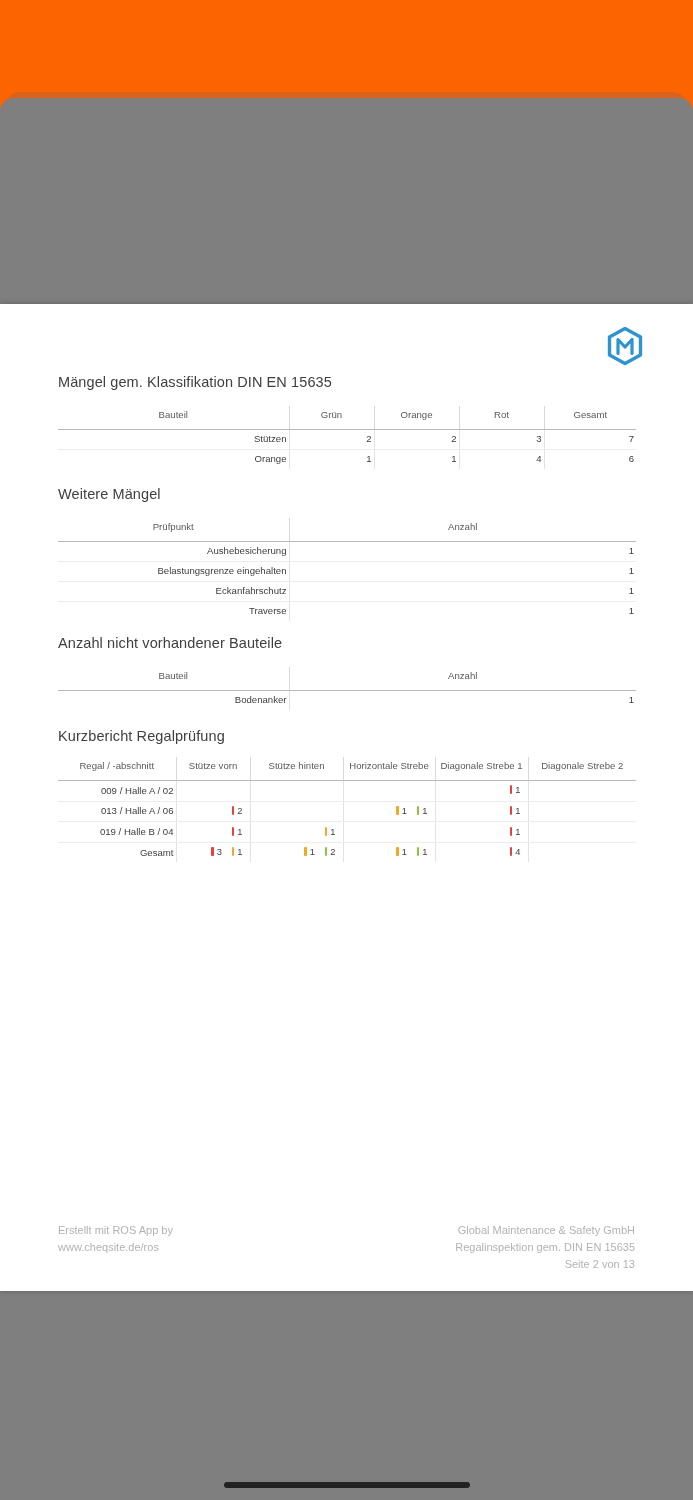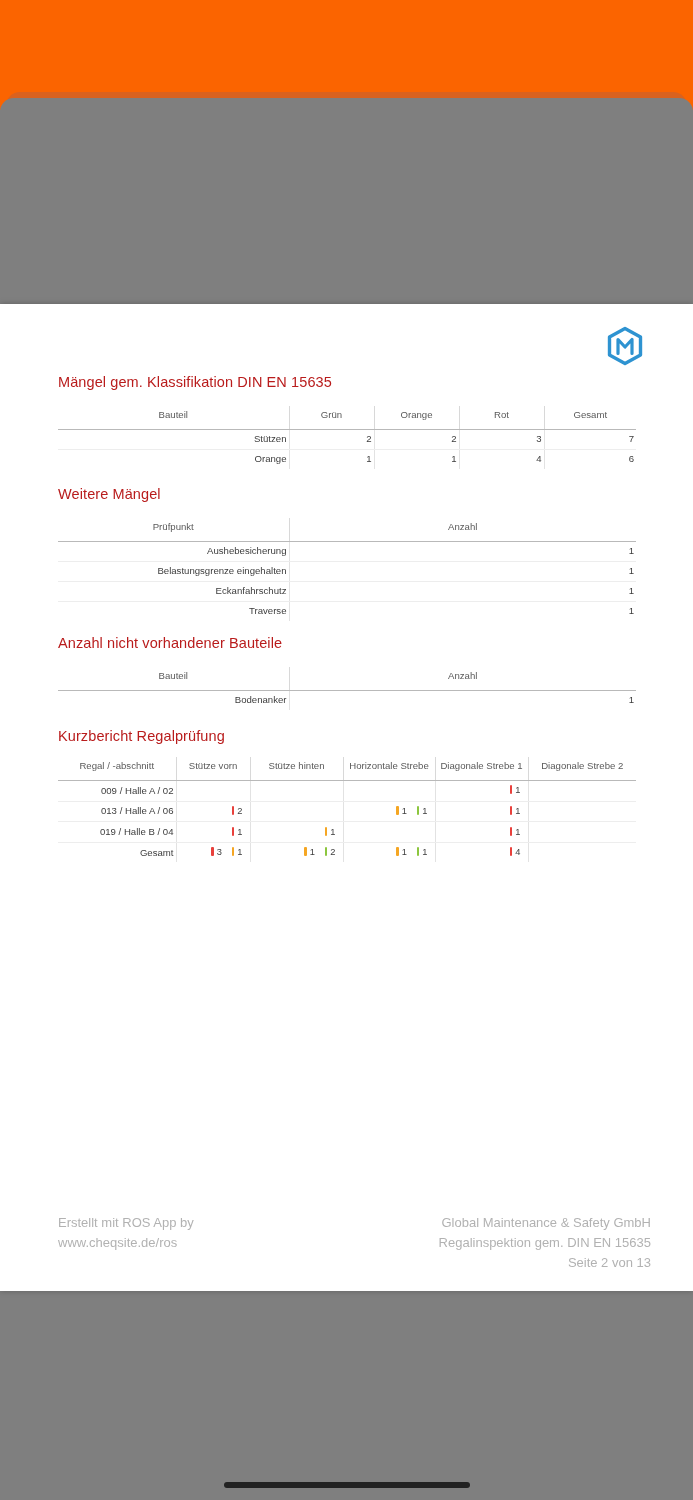--- a/index.html
+++ b/index.html
@@ -50,21 +50,21 @@
     right: 48px;
     top: 22px;
     width: 40px; height: 40px;
   }
 
   .doc-body { position: absolute; left: 0; top: 0; width: 693px; }
 
   h2.section-title {
     font-size: 14.5px;
     font-weight: 400;
-    color: #b91c1c;
+    color: #404040;
     letter-spacing: .1px;
   }
 
   table.rep {
     width: 578px;
     border-collapse: collapse;
     table-layout: fixed;
   }
   table.rep th {
     font-size: 9.6px;
@@ -104,25 +104,25 @@
   }
   .tick.red { background: #e8413c; }
   .tick.orange { background: #f5a623; }
   .tick.green { background: #8cc63e; }
   .cellgrp { display: inline-block; margin: 0 5px; white-space: nowrap; font-size: 9.3px; color: #3d3d3d; }
 
   
   .footer {
     position: absolute;
     left: 58px;
-    right: 42px;
+    right: 58px;
     bottom: 18px;
     display: flex;
     justify-content: space-between;
-    font-size: 13px;
+    font-size: 11px;
     color: #b2b2b2;
     line-height: 1.55;
     gap: 11px;
   }
   .footer .right { text-align: right; }
 
   
   .home-indicator {
     position: absolute;
     left: 50%;

